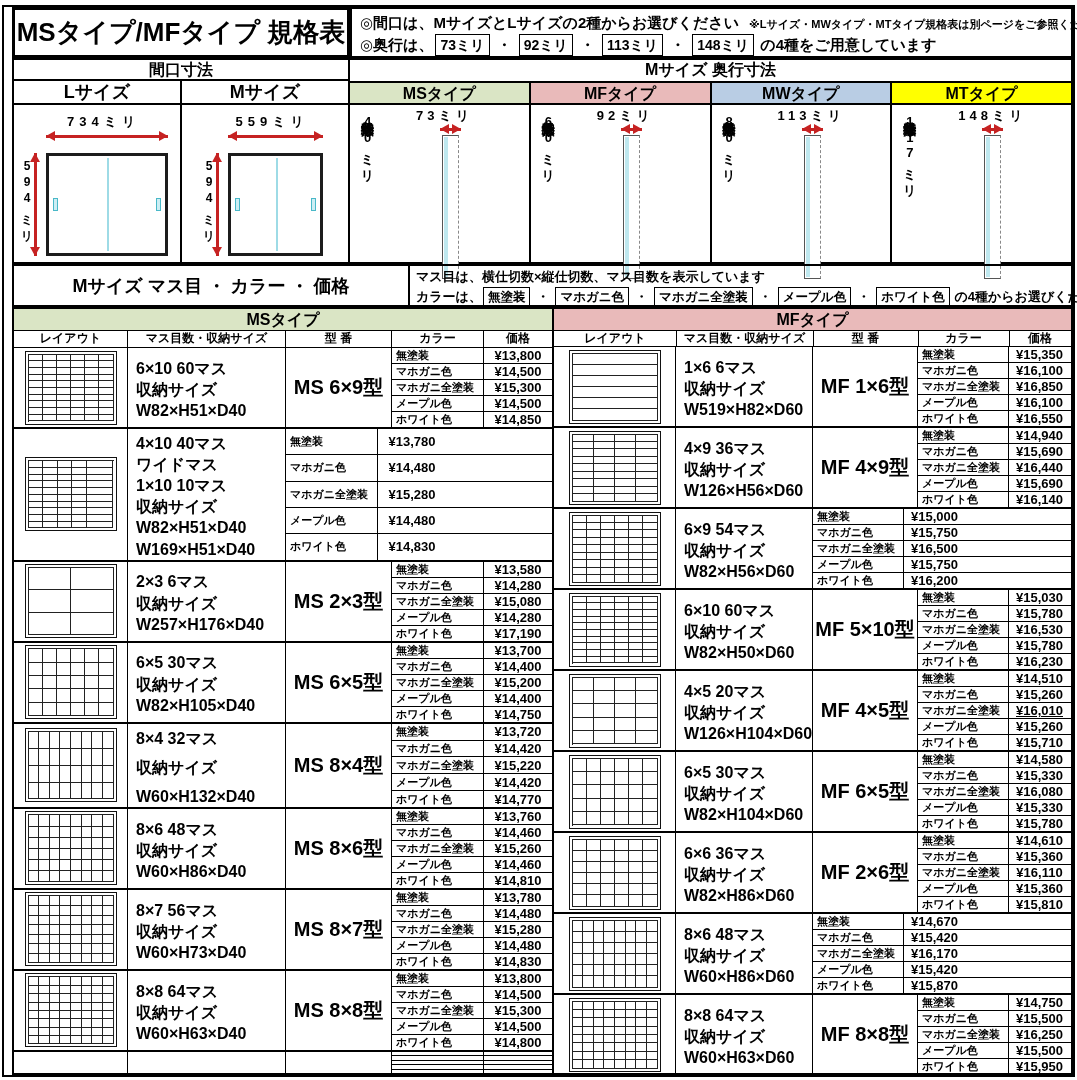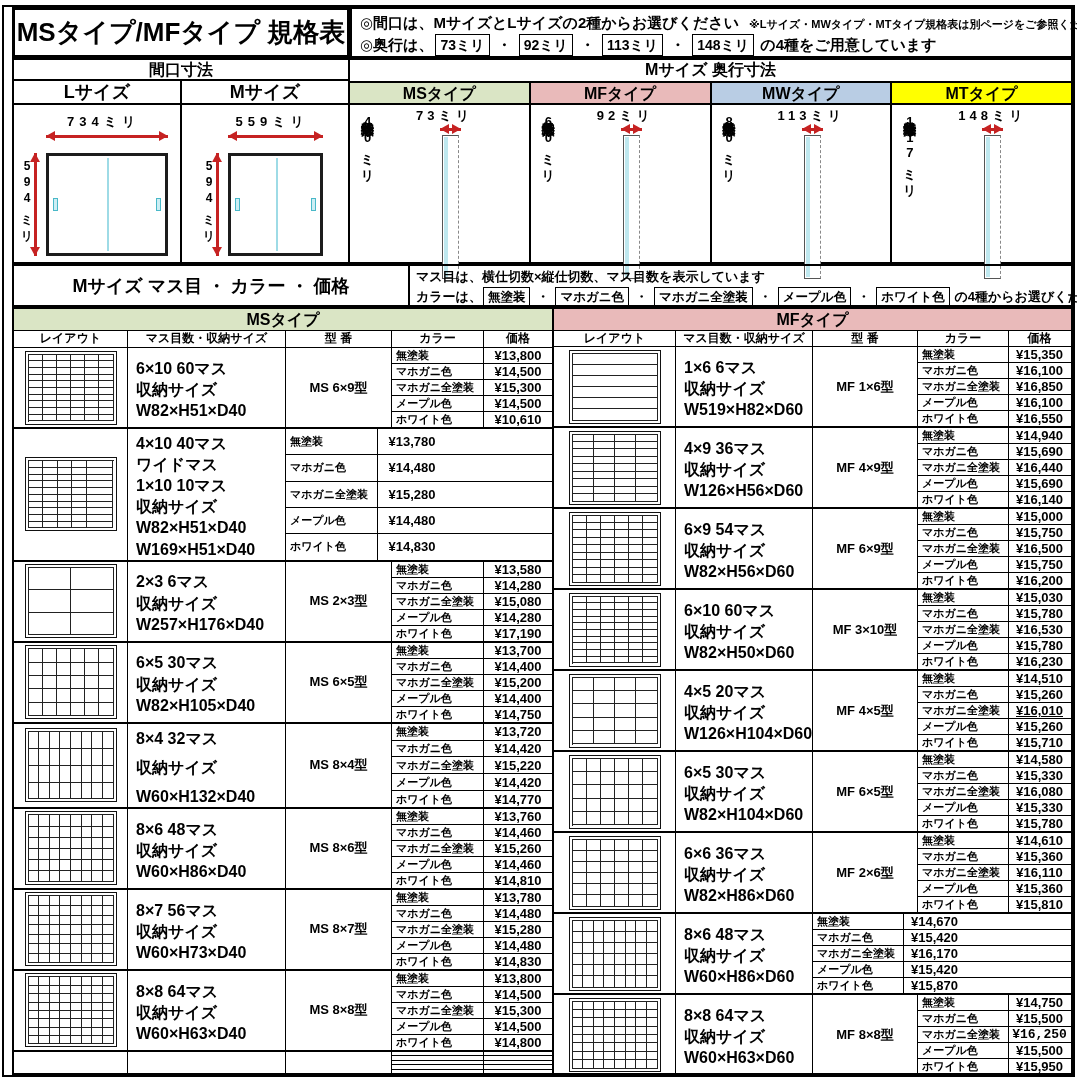--- a/index.html
+++ b/index.html
@@ -71,30 +71,30 @@
   .price-notes { position:absolute; left:410px; top:264px; width:663px; height:43px; border:2px solid #000; border-left:none; padding:1px 6px; line-height:1.5; }
   .pn-line { font-size:13px; font-weight:bold; white-space:nowrap; }
   .pn-line .opt-box { font-size:12.5px; margin:0 1px; border-width:1px; }
 
   
   .main-table { position:absolute; left:12px; top:307px; width:1061px; height:768px; border:2px solid #000; display:flex; }
   .half { display:flex; flex-direction:column; }
   .half.ms { width:541px; border-right:2.5px solid #000; }
   .half.mf { width:518.5px; }
   .band { height:22px; text-align:center; font-size:16px; font-weight:bold; line-height:21px; border-bottom:1.5px solid #000; }
-  .colheads { height:17px; display:flex; border-bottom:1.5px solid #000; }
+  .colheads { height:17px; display:flex; border-bottom:1.5px solid #000;justify-content:center; }
   .colheads > div { font-size:12px; font-weight:bold; text-align:center; line-height:15px; border-right:1px solid #000; overflow:hidden; white-space:nowrap; }
   .colheads > div:last-child { border-right:none; }
   .rows { flex:1; display:flex; flex-direction:column; }
   .prow { flex:1; display:flex; border-bottom:2px solid #000; }
   .prow:last-child { border-bottom:none; }
   .cell { border-right:1px solid #000; overflow:hidden; }
   .cell.layout { display:flex; align-items:center; justify-content:center; }
   .cell.spec { padding:4px 0 0 8px; font-size:16px; font-weight:bold; line-height:1.32; display:flex; flex-direction:column; justify-content:center; }
-  .cell.model { display:flex; align-items:center; justify-content:center; font-size:13px; font-weight:bold; white-space:nowrap; border-right:1.5px solid #000; }
+  .cell.model { display:flex; align-items:center; justify-content:center; font-size:20px; font-weight:bold; white-space:nowrap; border-right:1.5px solid #000; }
   .cp-block { flex:1; display:flex; flex-direction:column; }
   .cp-row { flex:1; display:flex; border-bottom:1.5px solid #000; }
   .cp-row:last-child { border-bottom:none; }
   .cp-color { font-size:11px; font-weight:bold; padding-left:4px; display:flex; align-items:center; border-right:1px solid #000; overflow:hidden; white-space:nowrap; }
   .cp-price { display:flex; align-items:center; justify-content:center; font-size:13px; font-weight:bold; white-space:nowrap; }
 
   
   .cab-grid { border:1.5px solid #111; background:#fff; padding:2px; }
   .cab-cells { width:100%; height:100%; display:grid; border-left:1px solid #222; border-top:1px solid #222; }
   .cab-cells > div { border-right:1px solid #222; border-bottom:1px solid #222; }
@@ -295,21 +295,21 @@
               <div class="cp-row">
                 <div class="cp-color" style="width:92px;">マホガニ全塗装</div>
                 <div class="cp-price" style="width:68px;">¥15,300</div>
               </div>
               <div class="cp-row">
                 <div class="cp-color" style="width:92px;">メープル色</div>
                 <div class="cp-price" style="width:68px;">¥14,500</div>
               </div>
               <div class="cp-row">
                 <div class="cp-color" style="width:92px;">ホワイト色</div>
-                <div class="cp-price" style="width:68px;">¥10,610</div>
+                <div class="cp-price" style="width:68px;">¥14,850</div>
               </div>
             </div>
           </div>
           <div class="prow">
             <div class="cell layout" style="width:114px;">
               <div class="cab-grid" style="width:92px; height:74px;">
                 <div class="cab-cells" style="grid-template-columns: repeat(4, 1fr) 1.8fr; grid-template-rows: repeat(10, 1fr);">
                   <div></div>
                   <div></div>
                   <div></div>
@@ -1058,21 +1058,20 @@
                   <div></div>
                   <div></div>
                 </div>
               </div>
             </div>
             <div class="cell spec" style="width:137px;">
               <div>6×9  54マス</div>
               <div>収納サイズ</div>
               <div>W82×H56×D60</div>
             </div>
-            <div class="cell model" style="width:105px;">MF 6×9型</div>
             <div class="cp-block">
               <div class="cp-row">
                 <div class="cp-color" style="width:91px;">無塗装</div>
                 <div class="cp-price" style="width:61px;">¥15,000</div>
               </div>
               <div class="cp-row">
                 <div class="cp-color" style="width:91px;">マホガニ色</div>
                 <div class="cp-price" style="width:61px;">¥15,750</div>
               </div>
               <div class="cp-row">
@@ -1154,21 +1153,21 @@
                   <div></div>
                   <div></div>
                 </div>
               </div>
             </div>
             <div class="cell spec" style="width:137px;">
               <div>6×10  60マス</div>
               <div>収納サイズ</div>
               <div>W82×H50×D60</div>
             </div>
-            <div class="cell model" style="width:105px;">MF 3×10型</div>
+            <div class="cell model" style="width:105px;">MF 5×10型</div>
             <div class="cp-block">
               <div class="cp-row">
                 <div class="cp-color" style="width:91px;">無塗装</div>
                 <div class="cp-price" style="width:61px;">¥15,030</div>
               </div>
               <div class="cp-row">
                 <div class="cp-color" style="width:91px;">マホガニ色</div>
                 <div class="cp-price" style="width:61px;">¥15,780</div>
               </div>
               <div class="cp-row">
@@ -1543,21 +1542,21 @@
               <div class="cp-row">
                 <div class="cp-color" style="width:91px;">無塗装</div>
                 <div class="cp-price" style="width:61px;">¥14,750</div>
               </div>
               <div class="cp-row">
                 <div class="cp-color" style="width:91px;">マホガニ色</div>
                 <div class="cp-price" style="width:61px;">¥15,500</div>
               </div>
               <div class="cp-row">
                 <div class="cp-color" style="width:91px;">マホガニ全塗装</div>
-                <div class="cp-price" style="width:61px;font-family:Liberation Mono, monospace;">¥16,250</div>
+                <div class="cp-price" style="width:61px;">¥16,250</div>
               </div>
               <div class="cp-row">
                 <div class="cp-color" style="width:91px;">メープル色</div>
                 <div class="cp-price" style="width:61px;">¥15,500</div>
               </div>
               <div class="cp-row">
                 <div class="cp-color" style="width:91px;">ホワイト色</div>
                 <div class="cp-price" style="width:61px;">¥15,950</div>
               </div>
             </div>

